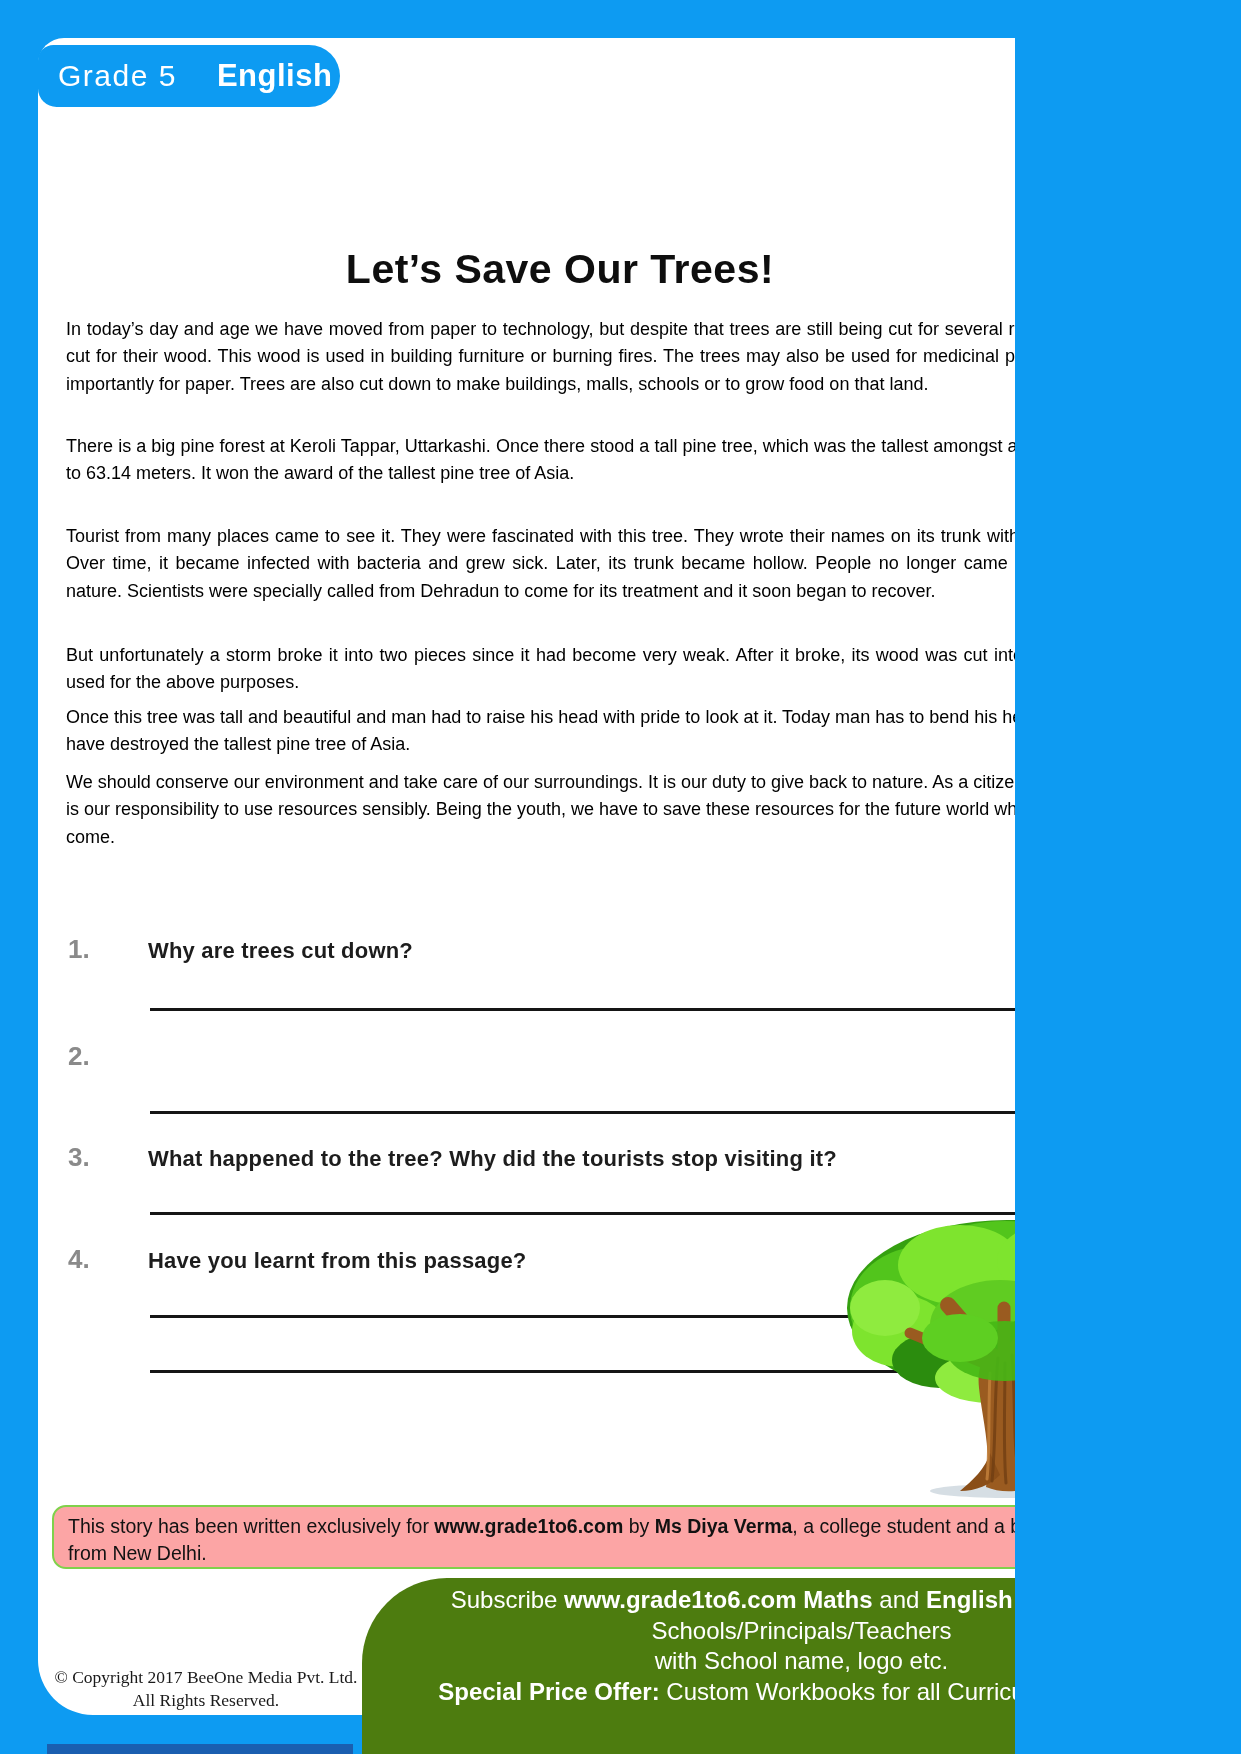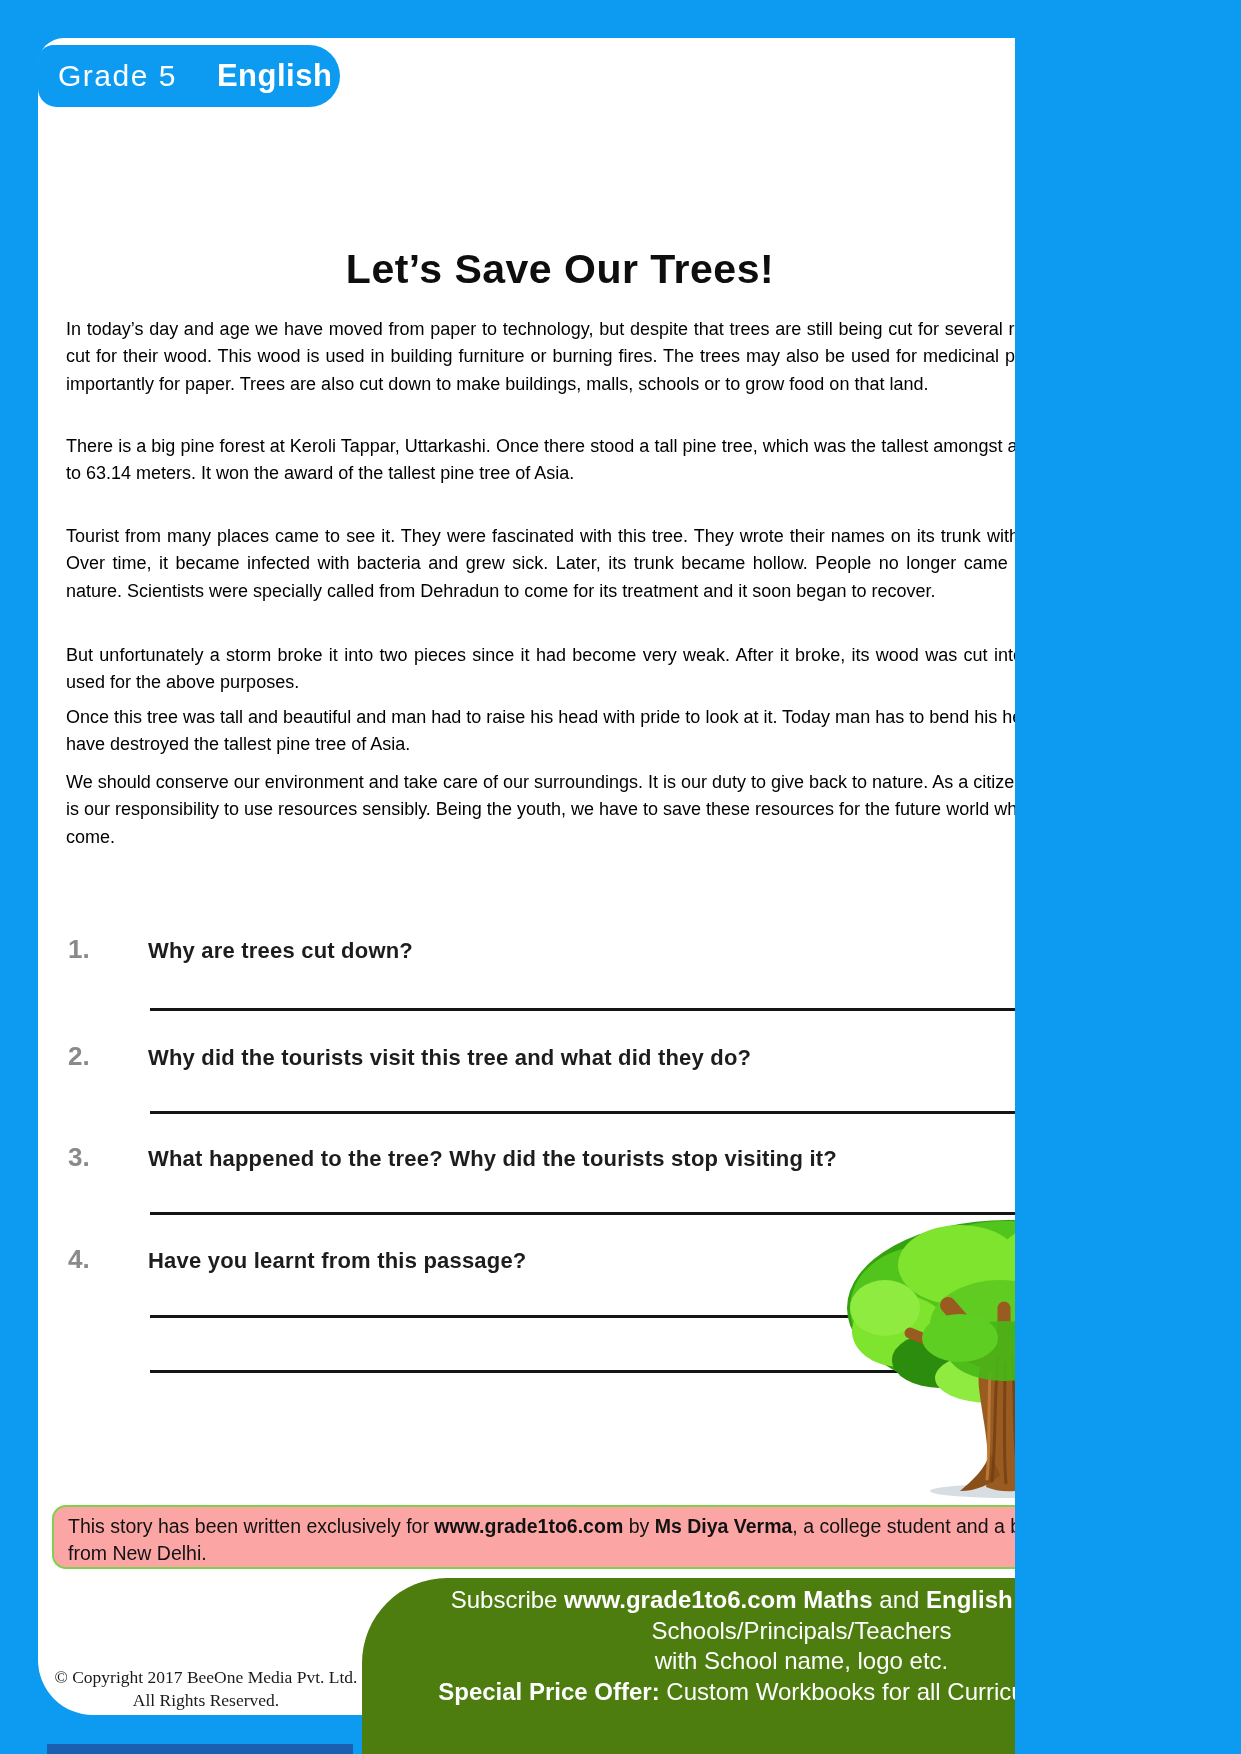--- a/index.html
+++ b/index.html
@@ -74,21 +74,20 @@
     <p class="p5">Once this tree was tall and beautiful and man had to raise his head with pride to look at it. Today man has to bend his head in regret. We have destroyed the tallest pine tree of Asia.</p>
     <p class="p6">We should conserve our environment and take care of our surroundings. It is our duty to give back to nature. As a citizen of our country it is our responsibility to use resources sensibly. Being the youth, we have to save these resources for the future world which is yet to come.</p>
   </div>
 
 
   <span class="qnum n1">1.</span>
   <span class="qtext t1">Why are trees cut down?</span>
   <div class="aline l1"></div>
 
   <span class="qnum n2">2.</span>
-  <span class="qtext t2">Why did the tourists visit this tree and what did they do?</span>
   <div class="aline l2"></div>
 
   <span class="qnum n3">3.</span>
   <span class="qtext t3">What happened to the tree? Why did the tourists stop visiting it?</span>
   <div class="aline l3"></div>
 
   <span class="qnum n4">4.</span>
   <span class="qtext t4">Have you learnt from this passage?</span>
   <div class="aline l4a"></div>
   <div class="aline l4b"></div>

